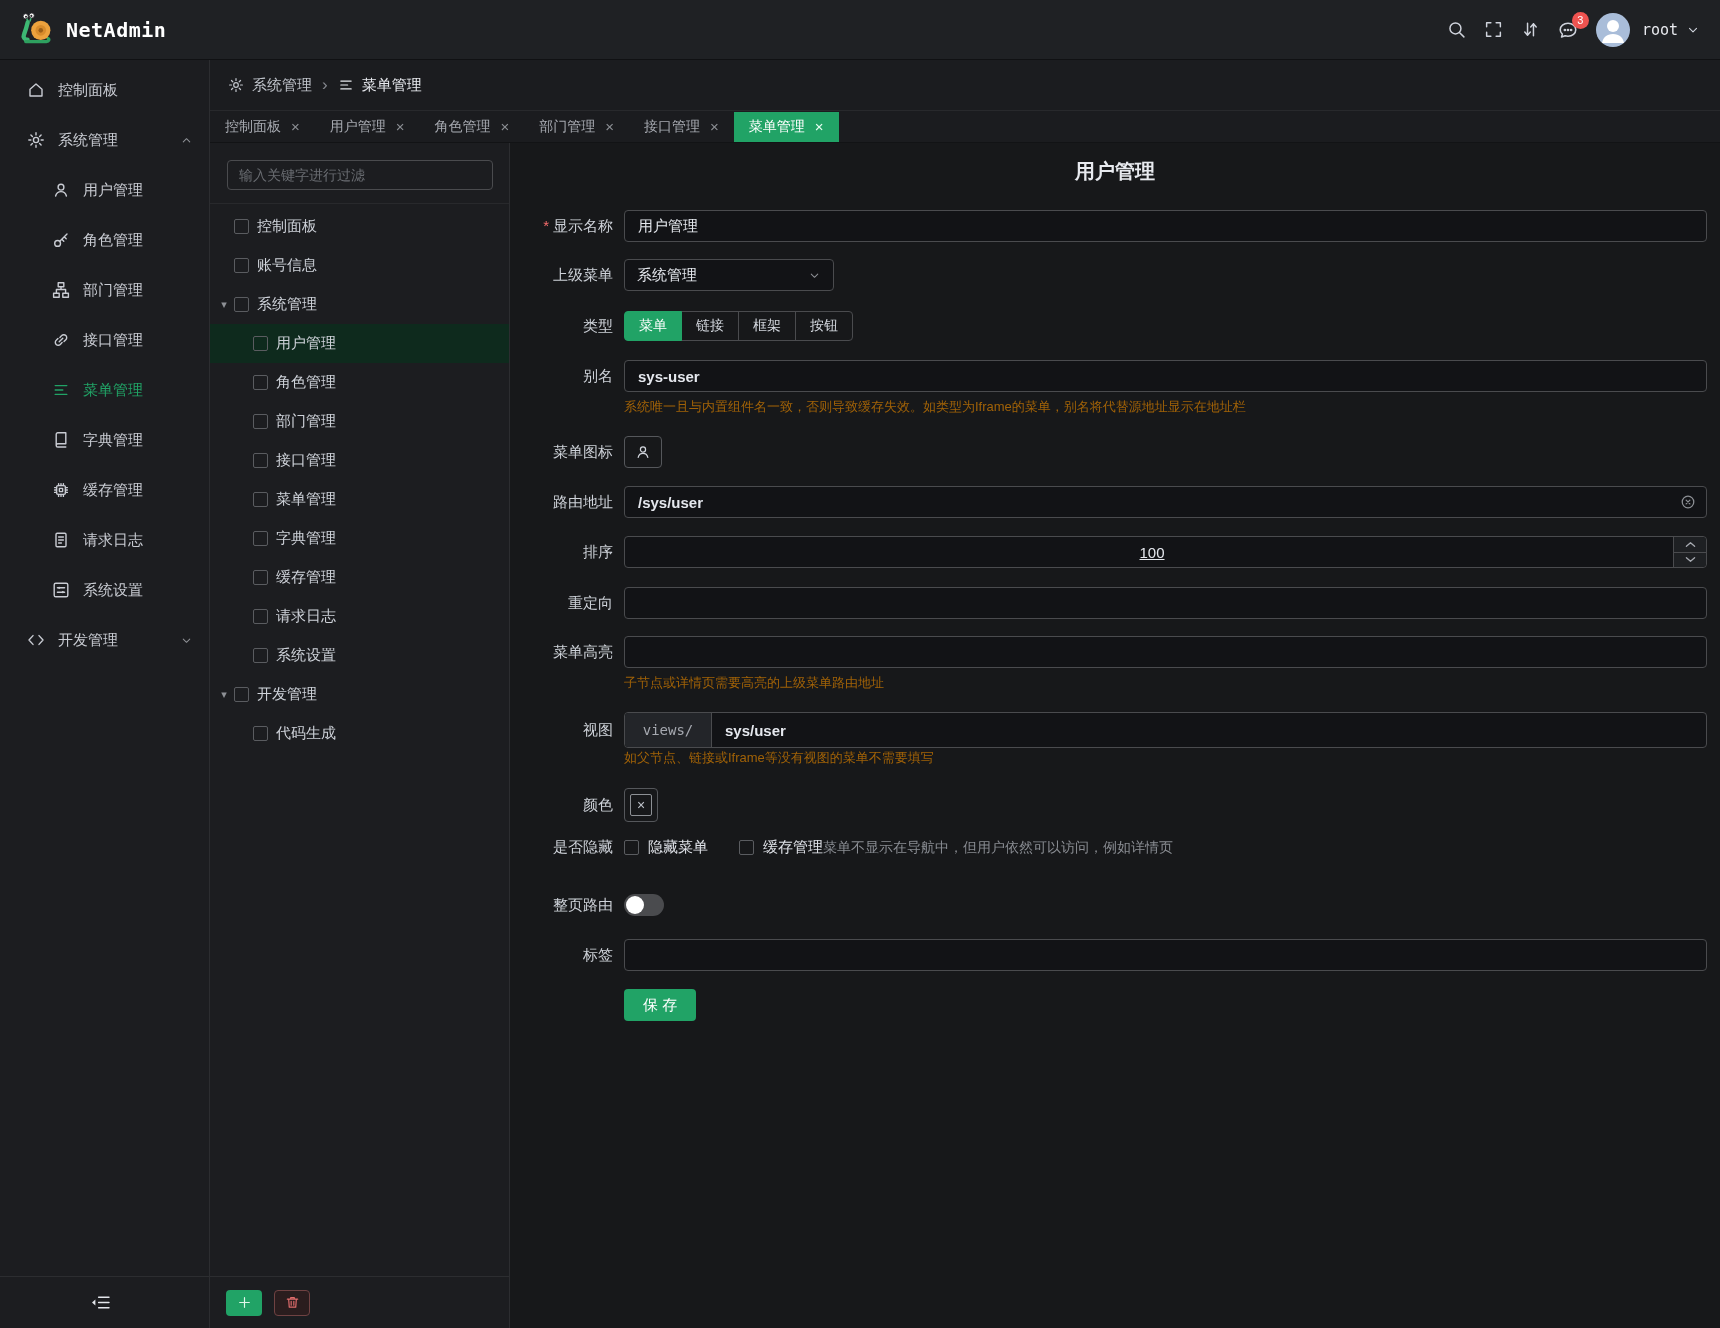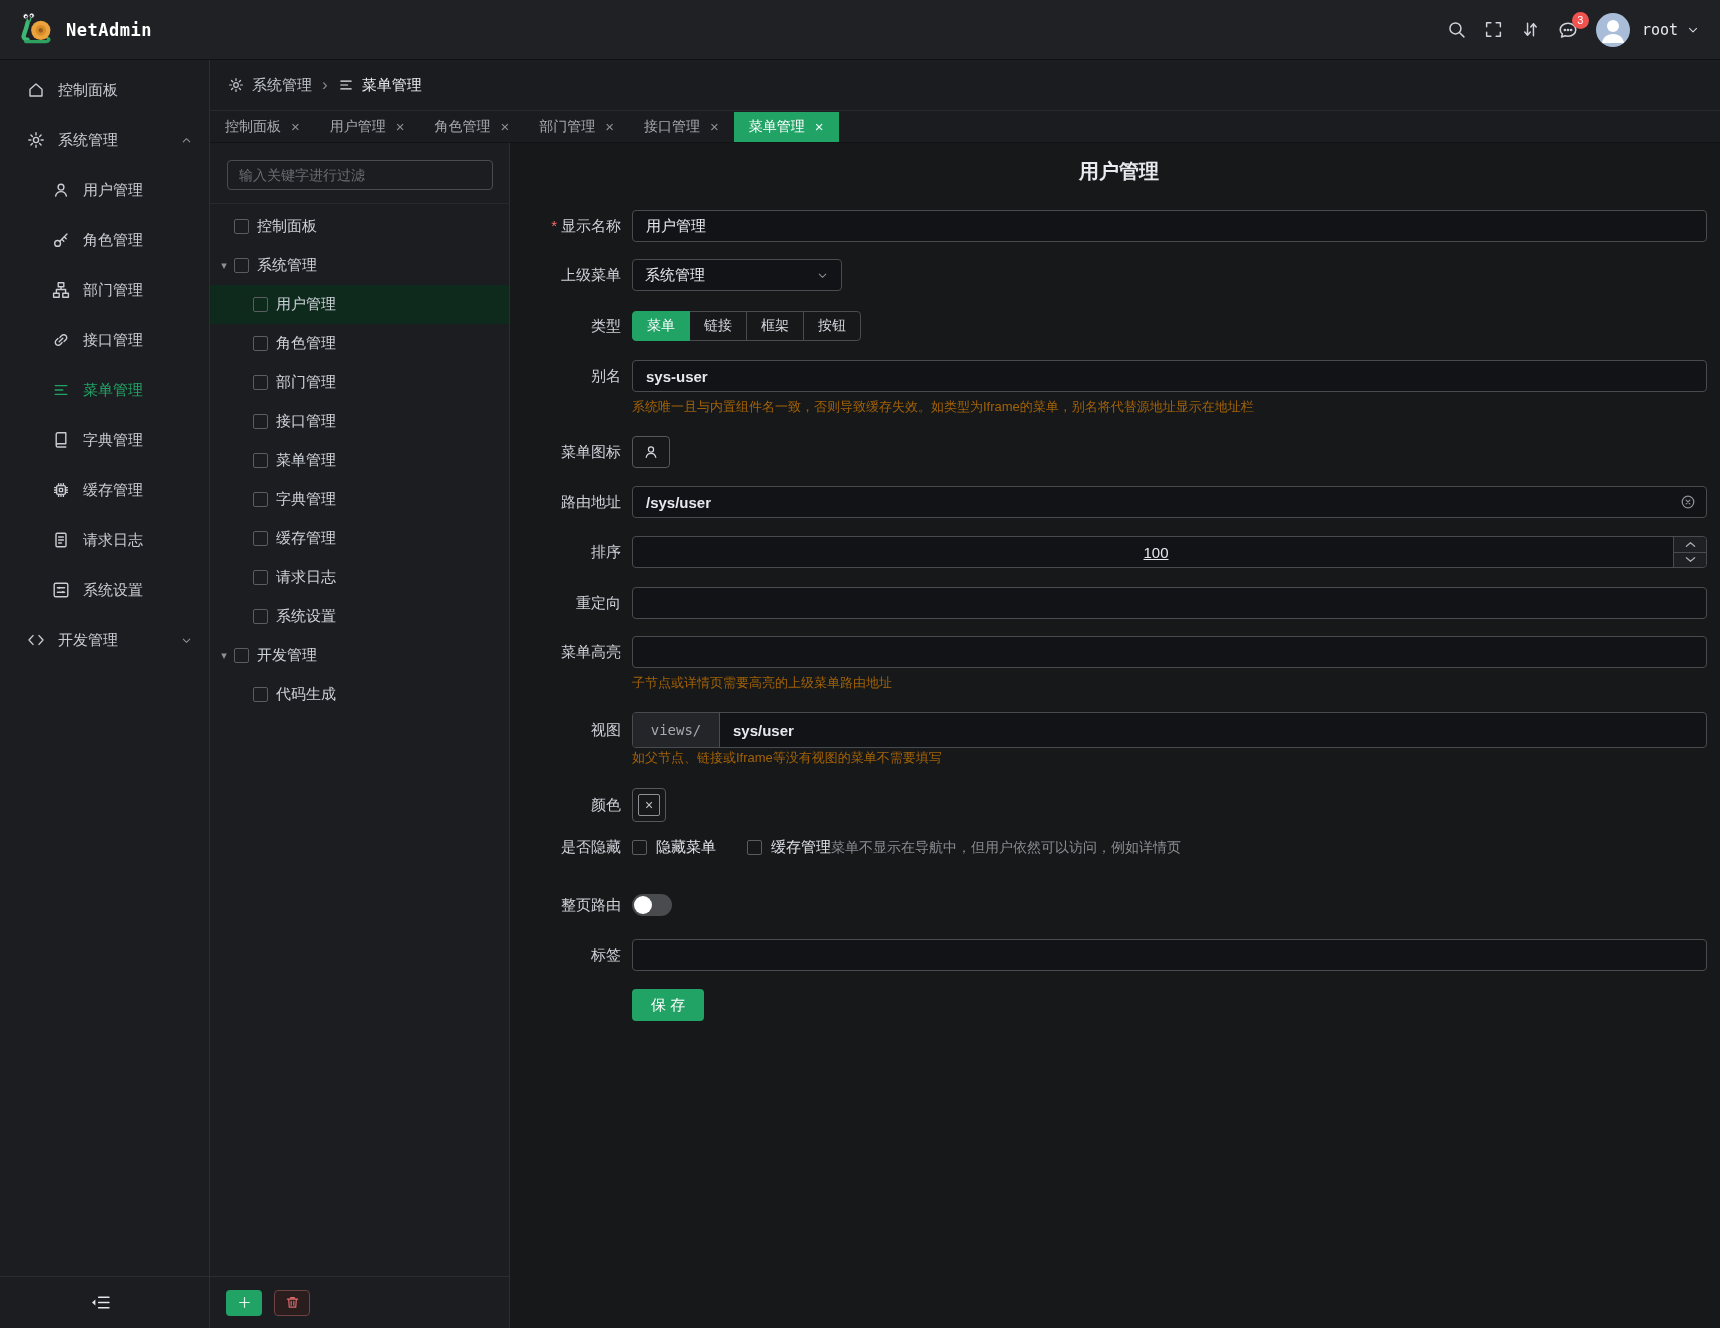--- a/index.html
+++ b/index.html
@@ -3,21 +3,21 @@
 <meta charset="utf-8">
 <style>
   * { margin:0; padding:0; }
   html,body { width:1720px; height:1328px; overflow:hidden; }
   body { position:relative; background:#17181a; font-family:"Liberation Sans","DejaVu Sans",sans-serif; color:#ced2d9; }
   svg.ic { fill:none; stroke:currentColor; stroke-width:1.4; stroke-linecap:round; stroke-linejoin:round; display:block; }
 
   
   .hdr { position:absolute; top:0; left:0; right:0; height:60px; background:#1f2124; border-bottom:1px solid #101113; display:flex; align-items:center; justify-content:space-between; padding:0 20px; box-sizing:border-box; z-index:6; }
   .brand { display:flex; align-items:center; gap:12px; }
-  .brand-name { font-family:"DejaVu Sans Mono",monospace; font-size:17px; font-weight:bold; color:#ffffff; letter-spacing:.5px; }
+  .brand-name { font-family:"DejaVu Sans Mono",monospace; font-size:20px; font-weight:bold; color:#ffffff; letter-spacing:.5px; }
   .hright { display:flex; align-items:center; gap:18px; color:#cfd3dc; }
   .hic { cursor:pointer; display:flex; }
   .chatwrap { position:relative; }
   .badge { position:absolute; top:-8px; right:-11px; min-width:17px; height:17px; border-radius:9px; background:#ef5350; color:#fff; font-size:11px; display:flex; align-items:center; justify-content:center; padding:0 4px; box-sizing:border-box; }
   .avatar { width:34px; height:34px; border-radius:50%; background:#a9bdd9; overflow:hidden; cursor:pointer; flex:none; }
   .uname { font-family:"DejaVu Sans Mono",monospace; font-size:15px; color:#e8eaef; cursor:pointer; margin-left:-6px; }
   .uchev { margin-left:-10px; color:#cfd3dc; }
 
   
   .sidebar { position:absolute; top:60px; left:0; width:210px; bottom:52px; background:#1c1d20; border-right:1px solid #2c2d30; box-sizing:border-box; padding-top:5px; }
@@ -34,21 +34,21 @@
   .crumb-item { display:flex; align-items:center; gap:8px; color:#bfc3ca; cursor:pointer; }
   .crumb-item.last { color:#e8eaef; cursor:default; }
   .crumb-sep { color:#85888e; font-size:17px; }
 
   .tabbar { height:31px; flex:none; background:#1b1c1f; border-bottom:1px solid #121315; display:flex; align-items:center; }
   .tab { height:30px; display:flex; align-items:center; gap:10px; padding:0 15px; font-size:14px; color:#a6a9b0; cursor:pointer; }
   .tab .tclose { font-size:15px; line-height:1; color:#8d9095; cursor:pointer; }
   .tab.active { background:#21a366; color:#ffffff; }
   .tab.active .tclose { color:#eafff4; }
 
-  .content { flex:1; display:flex; min-height:0;gap:8px; }
+  .content { flex:1; display:flex; min-height:0; }
 
   
   .treepanel { width:300px; flex:none; background:#1c1d20; border-right:1px solid #2c2d30; box-sizing:border-box; }
   .tsearchwrap { padding:17px 16px 13px 17px; border-bottom:1px solid #28292c; }
   .tsearch { width:100%; height:30px; box-sizing:border-box; background:transparent; border:1px solid #4a4b4e; border-radius:4px; color:#d3d7de; padding:0 11px; font-size:14px; outline:none; }
   .tsearch::placeholder { color:#6a6d72; }
   .tree { padding-top:3px; }
   .trow { height:39px; display:flex; align-items:center; padding-left:6px; cursor:pointer; color:#ced2d9; font-size:15px; }
   .trow.selected { background:#0e2a1d; }
   .caret { width:16px; text-align:center; color:#8d9095; font-size:11px; flex:none; }
@@ -316,20 +316,25 @@
       <div class="tsearchwrap">
         <input class="tsearch" placeholder="输入关键字进行过滤" style="">
       </div>
       <div class="tree">
         <div class="trow lvl0">
             <span class="caret"></span>
             <span class="cbx"></span>
             <span class="tlabel">控制面板</span>
           </div>
         <div class="trow lvl0">
+            <span class="caret"></span>
+            <span class="cbx"></span>
+            <span class="tlabel">账号信息</span>
+          </div>
+        <div class="trow lvl0">
             <span class="caret">▾</span>
             <span class="cbx"></span>
             <span class="tlabel">系统管理</span>
           </div>
         <div class="trow lvl1 selected">
             <span class="caret"></span>
             <span class="cbx"></span>
             <span class="tlabel">用户管理</span>
           </div>
         <div class="trow lvl1">

